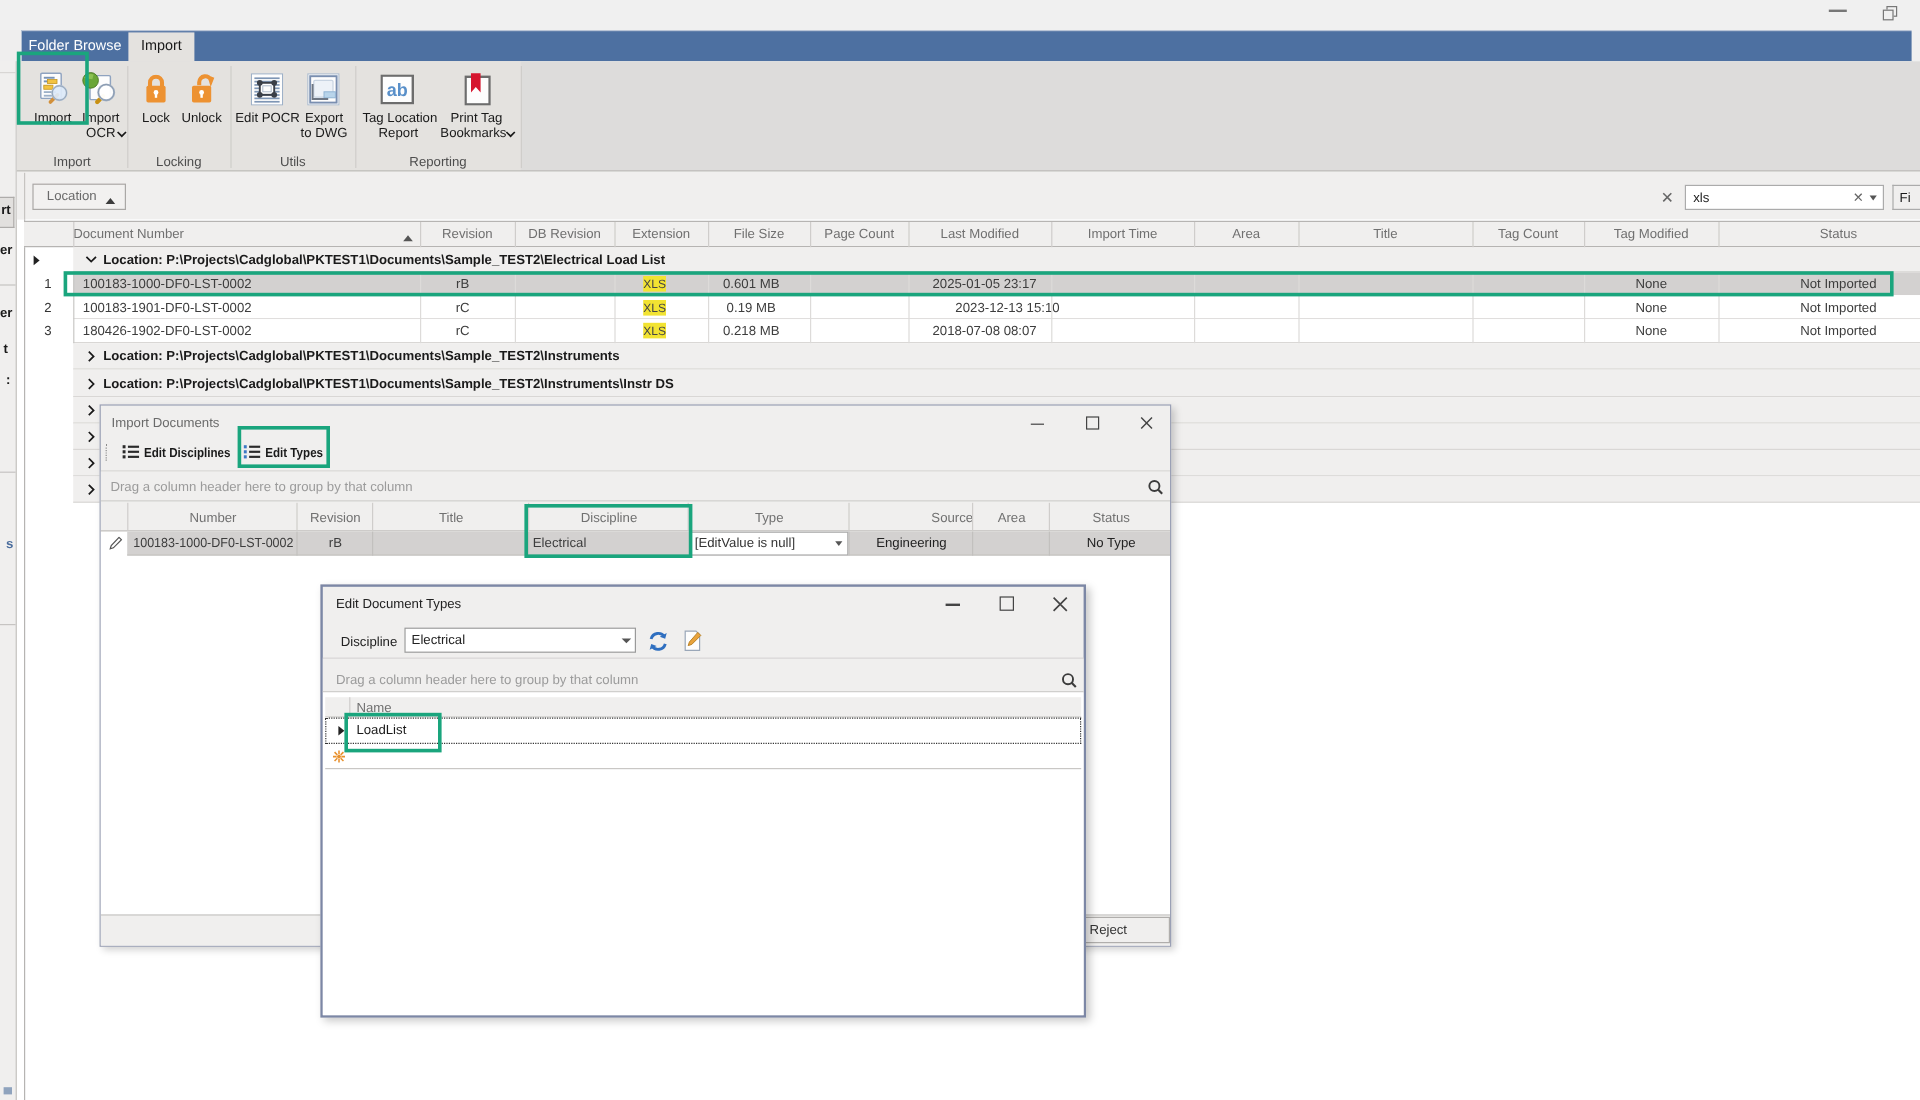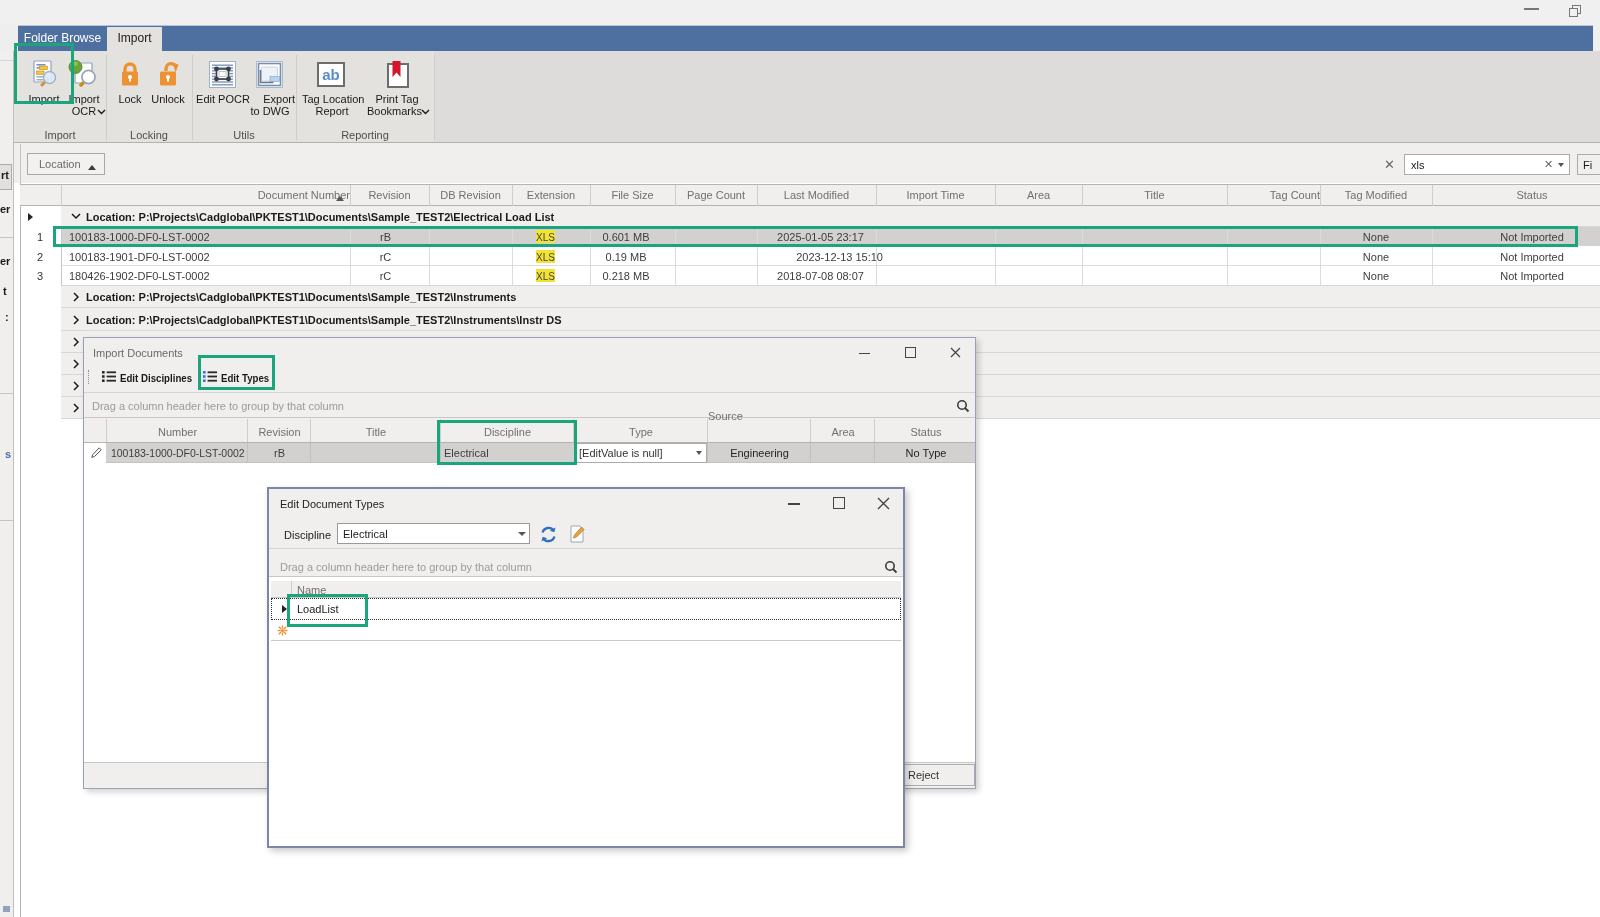--- a/index.html
+++ b/index.html
@@ -45,21 +45,21 @@
 
   <div class="txt" style="left:14px;top:93px;width:60px;text-align:center;color:#1a1a1a;">Import</div>
   <div class="txt" style="left:58px;top:93px;width:52px;text-align:center;color:#1a1a1a;">Import</div>
   <div class="txt" style="left:58px;top:105px;width:52px;text-align:center;color:#1a1a1a;">OCR</div>
   <svg class="abs" style="left:97px;top:109px;" width="9" height="6" viewBox="0 0 9 6">
       <path d="M1 1 L4.5 4.5 L8 1" fill="none" stroke="#1a1a1a" stroke-width="1.4"></path>
     </svg>
   <div class="txt" style="left:106px;top:93px;width:48px;text-align:center;color:#1a1a1a;">Lock</div>
   <div class="txt" style="left:146px;top:93px;width:44px;text-align:center;color:#1a1a1a;">Unlock</div>
   <div class="txt" style="left:196px;top:93px;width:54px;text-align:center;color:#1a1a1a;">Edit POCR</div>
-  <div class="txt" style="left:245px;top:93px;width:50px;text-align:right;color:#1a1a1a;">Export</div>
+  <div class="txt" style="left:245px;top:93px;width:50px;text-align:center;color:#1a1a1a;">Export</div>
   <div class="txt" style="left:245px;top:105px;width:50px;text-align:center;color:#1a1a1a;">to DWG</div>
   <div class="txt" style="left:302px;top:93px;width:60px;text-align:center;color:#1a1a1a;">Tag Location</div>
   <div class="txt" style="left:302px;top:105px;width:60px;text-align:center;color:#1a1a1a;">Report</div>
   <div class="txt" style="left:367px;top:93px;width:60px;text-align:center;color:#1a1a1a;">Print Tag</div>
   <div class="txt" style="left:362px;top:105px;width:60px;text-align:right;color:#1a1a1a;">Bookmarks</div>
   <svg class="abs" style="left:421px;top:109px;" width="9" height="6" viewBox="0 0 9 6">
       <path d="M1 1 L4.5 4.5 L8 1" fill="none" stroke="#1a1a1a" stroke-width="1.4"></path>
     </svg>
 
   <svg class="abs" style="left:33px;top:60px;" width="24" height="27" viewBox="0 0 24 27">
@@ -145,32 +145,32 @@
   <div class="abs" style="left:1558px;top:163px;width:0;height:0;border-left:3.5px solid transparent;border-right:3.5px solid transparent;border-top:4px solid #555;"></div>
   <div class="abs" style="left:1577px;top:154px;width:23px;height:21px;background:#f0efee;border:1px solid #ababab;border-right:none;"></div>
   <div class="txt" style="left:1583px;top:159px;color:#1a1a1a;">Fi</div>
 
   <div class="abs" style="left:20px;top:144px;width:1px;height:40px;background:#c6c4c1;"></div>
 
   <div class="abs" style="left:20px;top:183px;width:1580px;height:734px;background:#ffffff;border-left:1px solid #b6b4b2;"></div>
 
   <div class="abs" style="left:20px;top:184px;width:1580px;height:22px;background:#f0efee;border-top:1px solid #b6b4b2;border-bottom:1px solid #b6b4b2;"></div>
 
-  <div class="txt" style="left:61px;top:189px;width:289px;text-align:right;color:#707070;">Document Number</div>
+  <div class="txt" style="left:61px;top:189px;width:289px;text-align:left;color:#707070;">Document Number</div>
   <div class="abs" style="left:336px;top:196px;width:0;height:0;border-left:4px solid transparent;border-right:4px solid transparent;border-bottom:5px solid #555;"></div>
   <div class="txt" style="left:350px;top:189px;width:79px;text-align:center;color:#707070;">Revision</div>
   <div class="txt" style="left:429px;top:189px;width:83px;text-align:center;color:#707070;">DB Revision</div>
   <div class="txt" style="left:512px;top:189px;width:78px;text-align:center;color:#707070;">Extension</div>
   <div class="txt" style="left:590px;top:189px;width:85px;text-align:center;color:#707070;">File Size</div>
   <div class="txt" style="left:675px;top:189px;width:82px;text-align:center;color:#707070;">Page Count</div>
   <div class="txt" style="left:757px;top:189px;width:119px;text-align:center;color:#707070;">Last Modified</div>
   <div class="txt" style="left:876px;top:189px;width:119px;text-align:center;color:#707070;">Import Time</div>
   <div class="txt" style="left:995px;top:189px;width:87px;text-align:center;color:#707070;">Area</div>
   <div class="txt" style="left:1082px;top:189px;width:145px;text-align:center;color:#707070;">Title</div>
-  <div class="txt" style="left:1227px;top:189px;width:93px;text-align:right;color:#707070;">Tag Count</div>
+  <div class="txt" style="left:1227px;top:189px;width:93px;text-align:center;color:#707070;">Tag Count</div>
   <div class="txt" style="left:1320px;top:189px;width:112px;text-align:center;color:#707070;">Tag Modified</div>
   <div class="txt" style="left:1432px;top:189px;width:200px;text-align:center;color:#707070;">Status</div>
 
   <div class="abs" style="left:61px;top:206px;width:1539px;height:21px;background:#f0efee;border-bottom:1px solid #d9d7d5;"></div>
   <div class="abs" style="left:28px;top:213px;width:0;height:0;border-top:4px solid transparent;border-bottom:4px solid transparent;border-left:5px solid #222;"></div>
   <svg class="abs" style="left:71px;top:212px;" width="10" height="8" viewBox="0 0 10 8">
       <path d="M1 2 L5 6 L9 2" fill="none" stroke="#1a1a1a" stroke-width="1.45"></path>
     </svg>
   <div class="txt" style="left:86px;top:211px;color:#1a1a1a;font-weight:bold;">Location: P:\Projects\Cadglobal\PKTEST1\Documents\Sample_TEST2\Electrical Load List</div>
 
@@ -321,21 +321,21 @@
     <circle cx="6" cy="6" r="4.2" fill="none" stroke="#3c3c3c" stroke-width="1.6"></circle>
     <line x1="9" y1="9" x2="12.5" y2="12.5" stroke="#3c3c3c" stroke-width="1.8"></line>
   </svg>
 
   <div class="abs" style="left:0px;top:80px;width:891px;height:25px;background:#f0efee;border-bottom:1px solid #b6b4b2;"></div>
   <div class="txt" style="left:23px;top:88px;width:141px;text-align:center;color:#707070;">Number</div>
   <div class="txt" style="left:164px;top:88px;width:63px;text-align:center;color:#707070;">Revision</div>
   <div class="txt" style="left:227px;top:88px;width:130px;text-align:center;color:#707070;">Title</div>
   <div class="txt" style="left:357px;top:88px;width:133px;text-align:center;color:#707070;">Discipline</div>
   <div class="txt" style="left:490px;top:88px;width:134px;text-align:center;color:#707070;">Type</div>
-  <div class="txt" style="left:624px;top:72px;width:103px;text-align:left;color:#707070;">Source</div>
+  <div class="txt" style="left:624px;top:88px;width:103px;text-align:right;color:#707070;">Source</div>
   <div class="txt" style="left:727px;top:88px;width:64px;text-align:center;color:#707070;">Area</div>
   <div class="txt" style="left:791px;top:88px;width:102px;text-align:center;color:#707070;">Status</div>
 
   <div class="abs" style="left:22px;top:81px;width:1px;height:23px;background:#cfcdcb;"></div>
   <div class="abs" style="left:163px;top:81px;width:1px;height:23px;background:#cfcdcb;"></div>
   <div class="abs" style="left:226px;top:81px;width:1px;height:23px;background:#cfcdcb;"></div>
   <div class="abs" style="left:356px;top:81px;width:1px;height:23px;background:#cfcdcb;"></div>
   <div class="abs" style="left:489px;top:81px;width:1px;height:23px;background:#cfcdcb;"></div>
   <div class="abs" style="left:623px;top:81px;width:1px;height:23px;background:#cfcdcb;"></div>
   <div class="abs" style="left:726px;top:81px;width:1px;height:23px;background:#cfcdcb;"></div>

